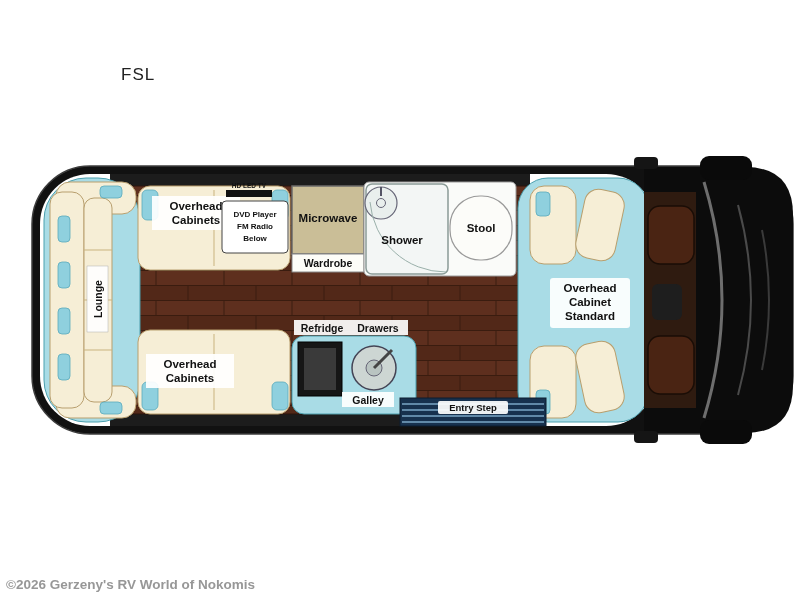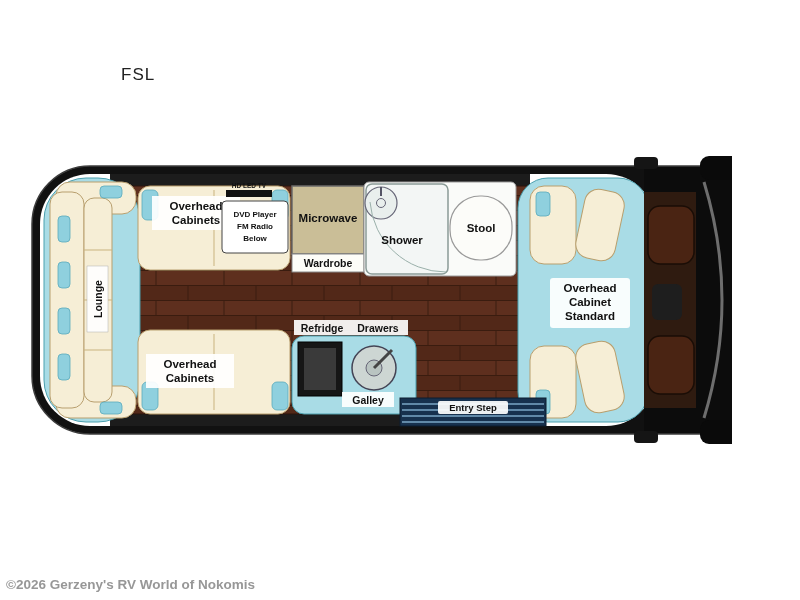--- a/index.html
+++ b/index.html
@@ -1,16 +1,16 @@
 <!DOCTYPE html>
 <html><head>
 <meta charset="utf-8">
 <style>
   html,body{margin:0;padding:0;background:#fff;}
-  .page{position:relative;width:732px;height:600px;background:#ffffff;overflow:hidden;
+  .page{position:relative;width:800px;height:600px;background:#ffffff;overflow:hidden;
         font-family:"Liberation Sans", sans-serif;}
   svg{display:block;}
   text{font-family:"Liberation Sans", sans-serif;fill:#111;}
   .plan-title{font-size:17px;letter-spacing:1px;fill:#222;}
   .lbl{font-weight:bold;font-size:11.5px;}
   .lbl-sm{font-weight:bold;font-size:10.5px;}
   .lbl-xs{font-weight:bold;font-size:9.5px;}
   .lbl-tiny{font-size:8px;font-weight:600;}
   .lbl-micro{font-size:6.5px;font-weight:600;}
   .watermark{font-size:13.5px;font-weight:600;fill:#8c8c8c;opacity:.9;}

